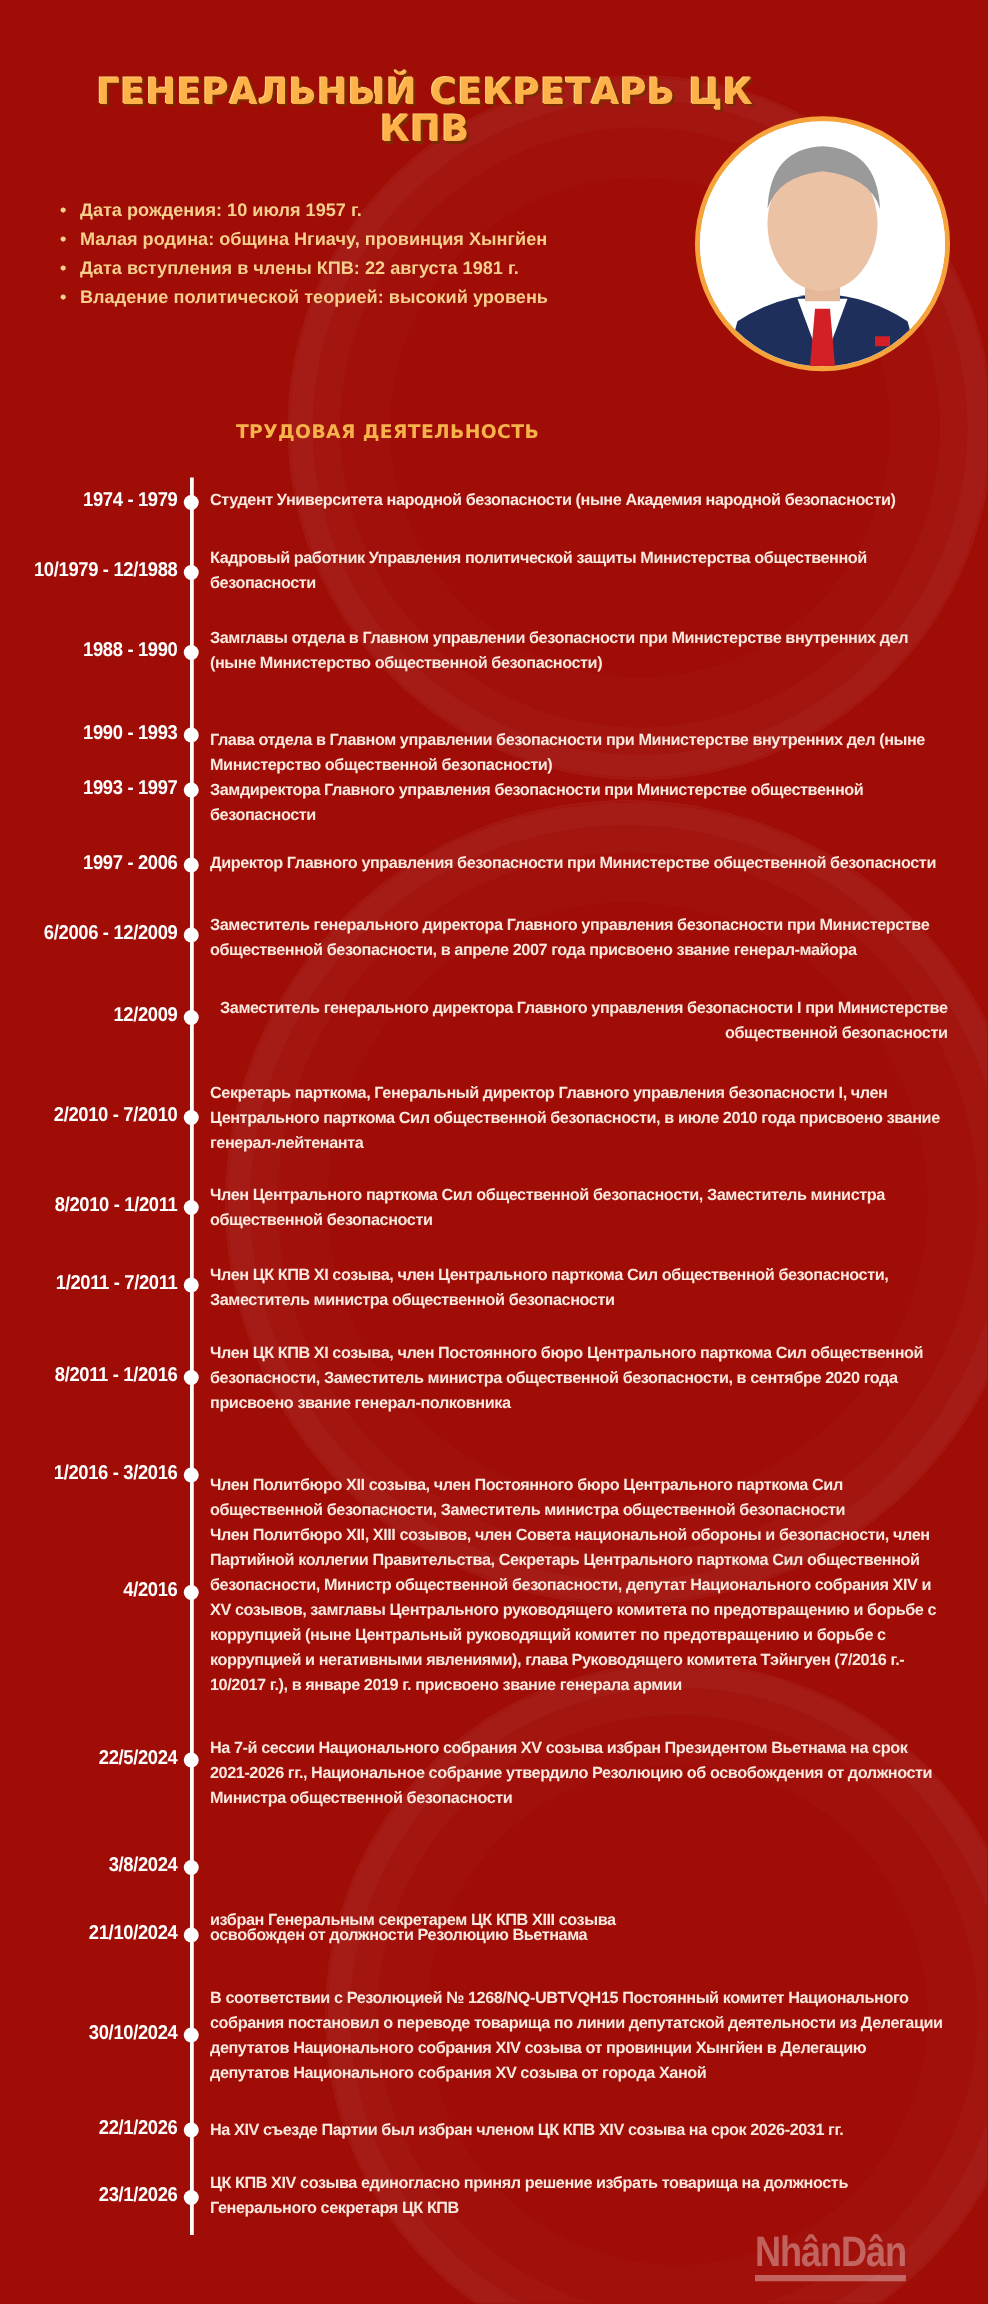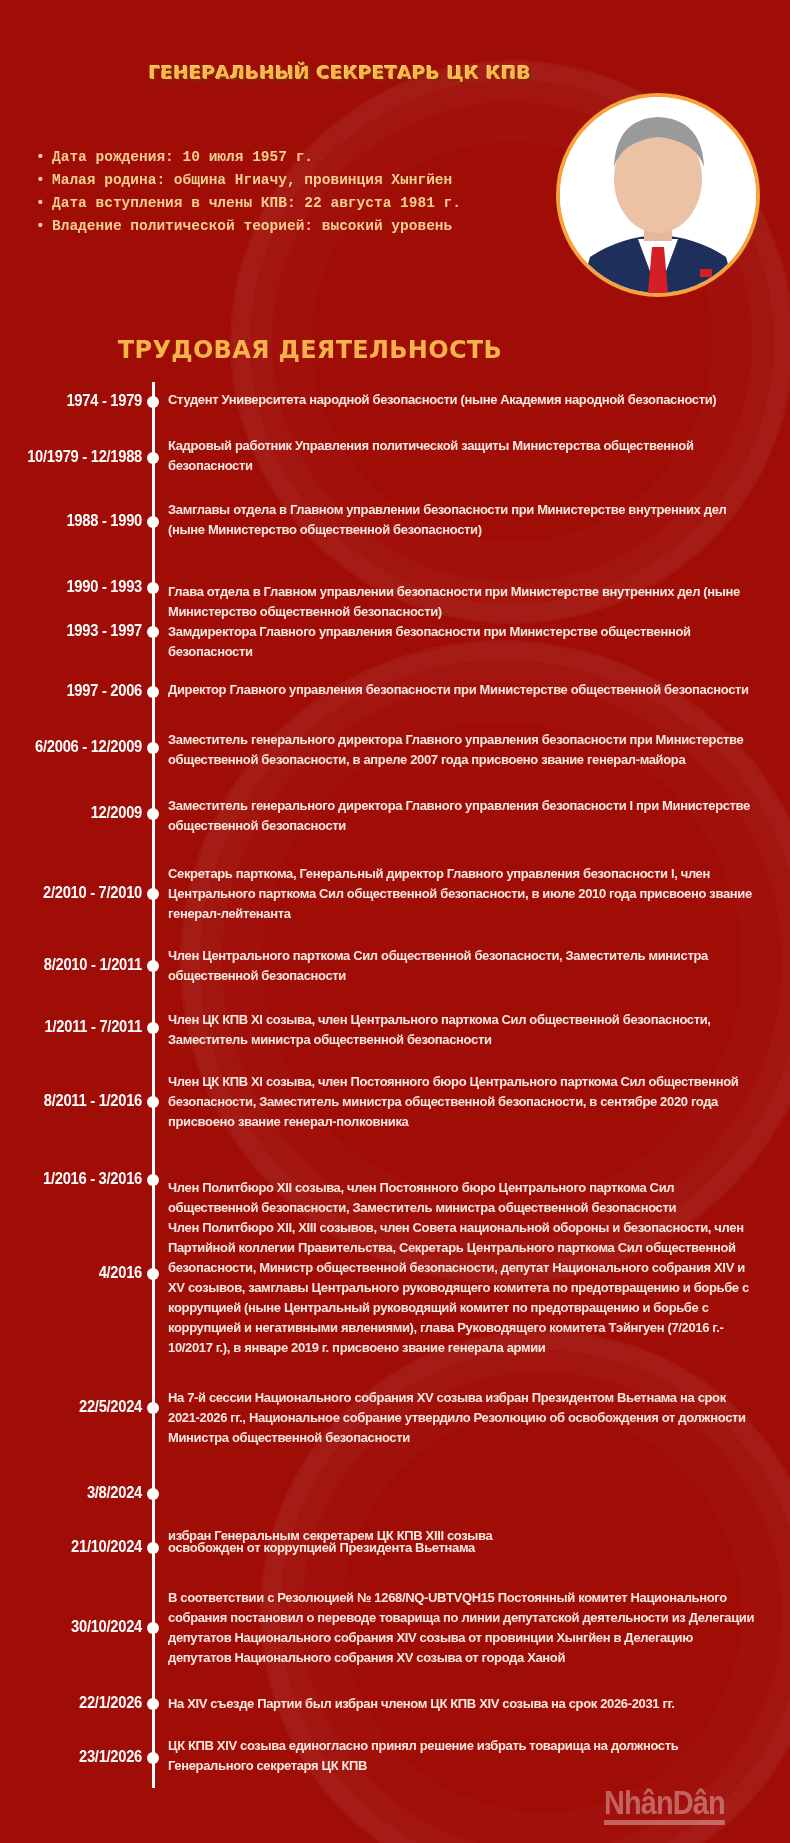--- a/index.html
+++ b/index.html
@@ -12,42 +12,42 @@
   .bg-drum {
     position: absolute; border-radius: 50%;
     border: 2px solid rgba(255,255,255,0.05);
     box-shadow: inset 0 0 0 18px rgba(255,255,255,0.03), inset 0 0 0 40px rgba(255,255,255,0.025), inset 0 0 0 80px rgba(255,255,255,0.02);
     pointer-events: none;
   }
   .title {
     position: absolute; top: 58px; left: 60px; width: 560px;
     text-align: center;
     font-family: "DejaVu Sans", sans-serif;
-    font-weight: bold; font-size: 18px; line-height: 30px;
+    font-weight: bold; font-size: 29px; line-height: 30px;
     color: #ffb24a;
     letter-spacing: 0.5px;
     text-shadow: 1px 1px 0 #7a2b00, 2px 2px 0 #7a2b00, -1px -1px 0 #f7d27a;
   }
   .bio {
     position: absolute; top: 146px; left: 36px; width: 520px;
-    list-style: none; margin: 0; padding: 0;
-    font-family: Liberation Mono, monospace; font-weight: bold;
+    list-style: none; margin: 12px; padding: 0;
+    font-family: Liberation Sans, sans-serif; font-weight: bold;
     font-size: 14.5px; line-height: 23px; color: #f6cf8c;
   }
   .bio li { position: relative; padding-left: 16px; }
   .bio li::before { content: "•"; position: absolute; left: 0; top: 0; }
   .portrait {
     position: absolute; left: 556px; top: 93px; width: 204px; height: 204px;
     border-radius: 50%; border: 4px solid #f5a33a; background: #ffffff;
     overflow: hidden; box-sizing: border-box;
   }
   .section-title {
     position: absolute; top: 336px; left: 0; width: 620px; text-align: center;
     font-family: "DejaVu Sans", sans-serif; font-weight: bold;
-    font-size: 24px; color: #f7b34b; letter-spacing: 0.3px;
+    font-size: 15px; color: #f7b34b; letter-spacing: 0.3px;
   }
   .timeline-line {
     position: absolute; left: 152px; top: 382px; width: 3px; height: 1406px;
     background: #ffffff;
   }
   .entry { position: absolute; left: 0; width: 790px; }
   .entry .date {
     position: absolute; right: 648px; width: 150px; text-align: right;
     font-family: "Liberation Sans Narrow", "Liberation Sans", sans-serif;
     font-weight: bold; font-size: 16px; color: #ffffff; letter-spacing: -0.3px;
@@ -145,21 +145,21 @@
 
 <div class="entry" style="top:730px;">
   <div class="date" style="top:8px;">6/2006 - 12/2009</div>
   <div class="dot" style="top:12px;"></div>
   <div class="desc" style="top:0;">Заместитель генерального директора Главного управления безопасности при Министерстве общественной безопасности, в апреле 2007 года присвоено звание генерал-майора</div>
 </div>
 
 <div class="entry" style="top:796px;">
   <div class="date" style="top:8px;">12/2009</div>
   <div class="dot" style="top:12px;"></div>
-  <div class="desc" style="top:0;">Заместитель генерального директора Главного управления безопасности I при Министерстве общественной безопасности</div>
+  <div class="desc" style="top:0;text-align:right;">Заместитель генерального директора Главного управления безопасности I при Министерстве общественной безопасности</div>
 </div>
 
 <div class="entry" style="top:864px;">
   <div class="date" style="top:20px;">2/2010 - 7/2010</div>
   <div class="dot" style="top:24px;"></div>
   <div class="desc" style="top:0;">Секретарь парткома, Генеральный директор Главного управления безопасности I, член Центрального парткома Сил общественной безопасности, в июле 2010 года присвоено звание генерал-лейтенанта</div>
 </div>
 
 <div class="entry" style="top:946px;">
   <div class="date" style="top:10px;">8/2010 - 1/2011</div>
@@ -199,21 +199,21 @@
 
 <div class="entry" style="top:1484px;">
   <div class="date" style="top:0px;">3/8/2024</div>
   <div class="dot" style="top:4px;"></div>
   <div class="desc" style="top:0;margin-top:42px;">избран  Генеральным секретарем ЦК КПВ XIII созыва</div>
 </div>
 
 <div class="entry" style="top:1538px;">
   <div class="date" style="top:0px;">21/10/2024</div>
   <div class="dot" style="top:4px;"></div>
-  <div class="desc" style="top:0;">освобожден от коррупцией Президента Вьетнама</div>
+  <div class="desc" style="top:0;">освобожден от должности Резолюцию Вьетнама</div>
 </div>
 
 <div class="entry" style="top:1588px;">
   <div class="date" style="top:30px;">30/10/2024</div>
   <div class="dot" style="top:34px;"></div>
   <div class="desc" style="top:0;">В соответствии с Резолюцией № 1268/NQ-UBTVQH15 Постоянный комитет Национального собрания постановил о переводе товарища по линии депутатской деятельности из Делегации депутатов Национального собрания XIV созыва от провинции Хынгйен в Делегацию депутатов Национального собрания XV созыва от города Ханой</div>
 </div>
 
 <div class="entry" style="top:1694px;">
   <div class="date" style="top:0px;">22/1/2026</div>

